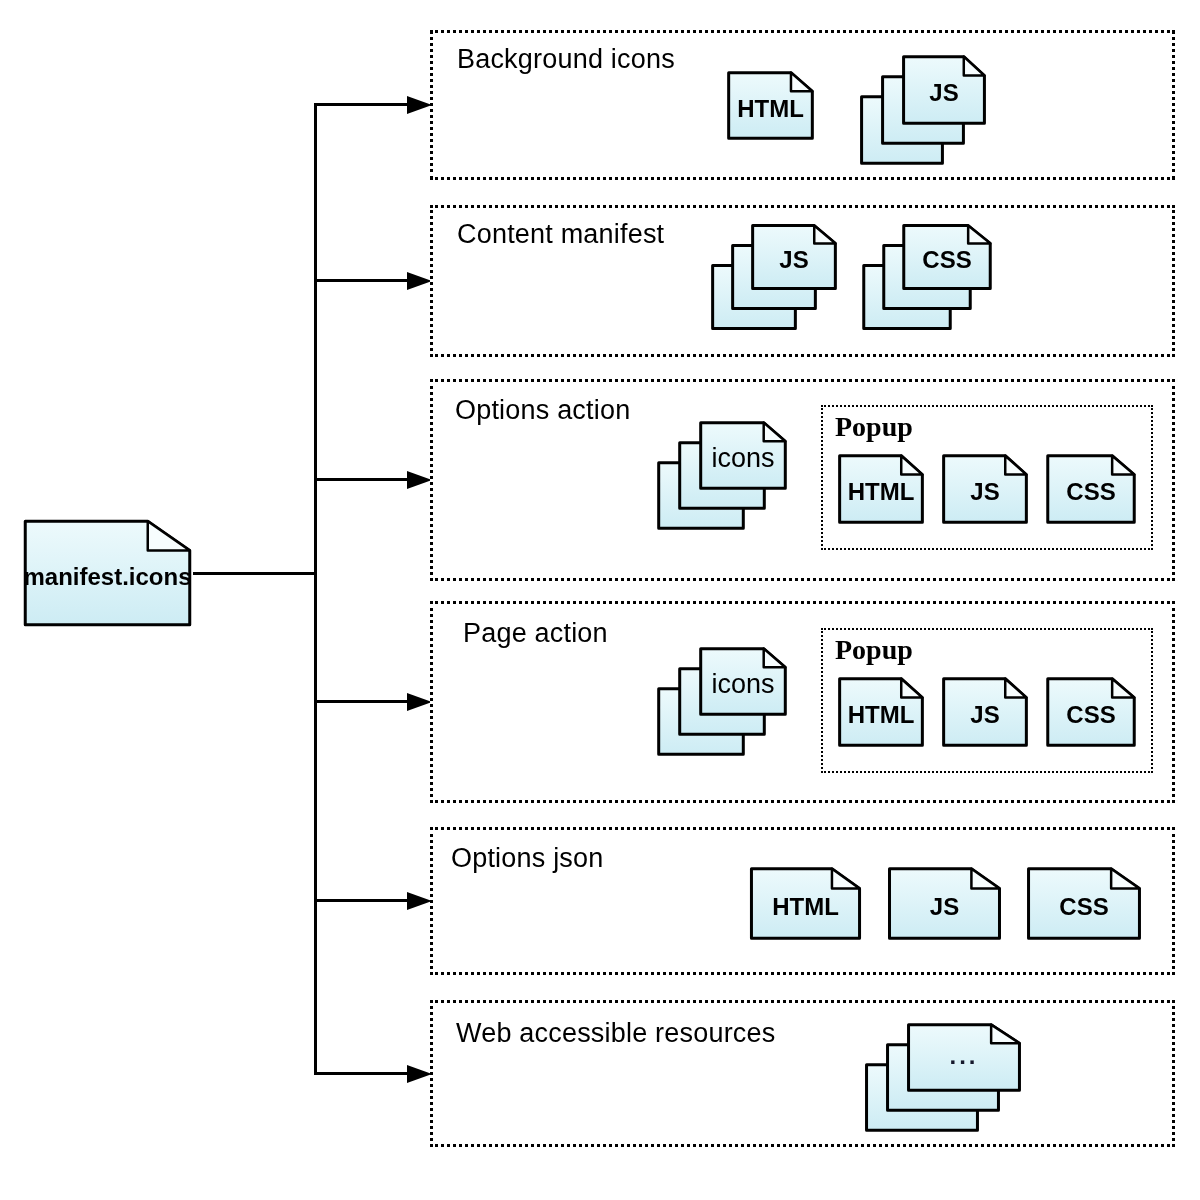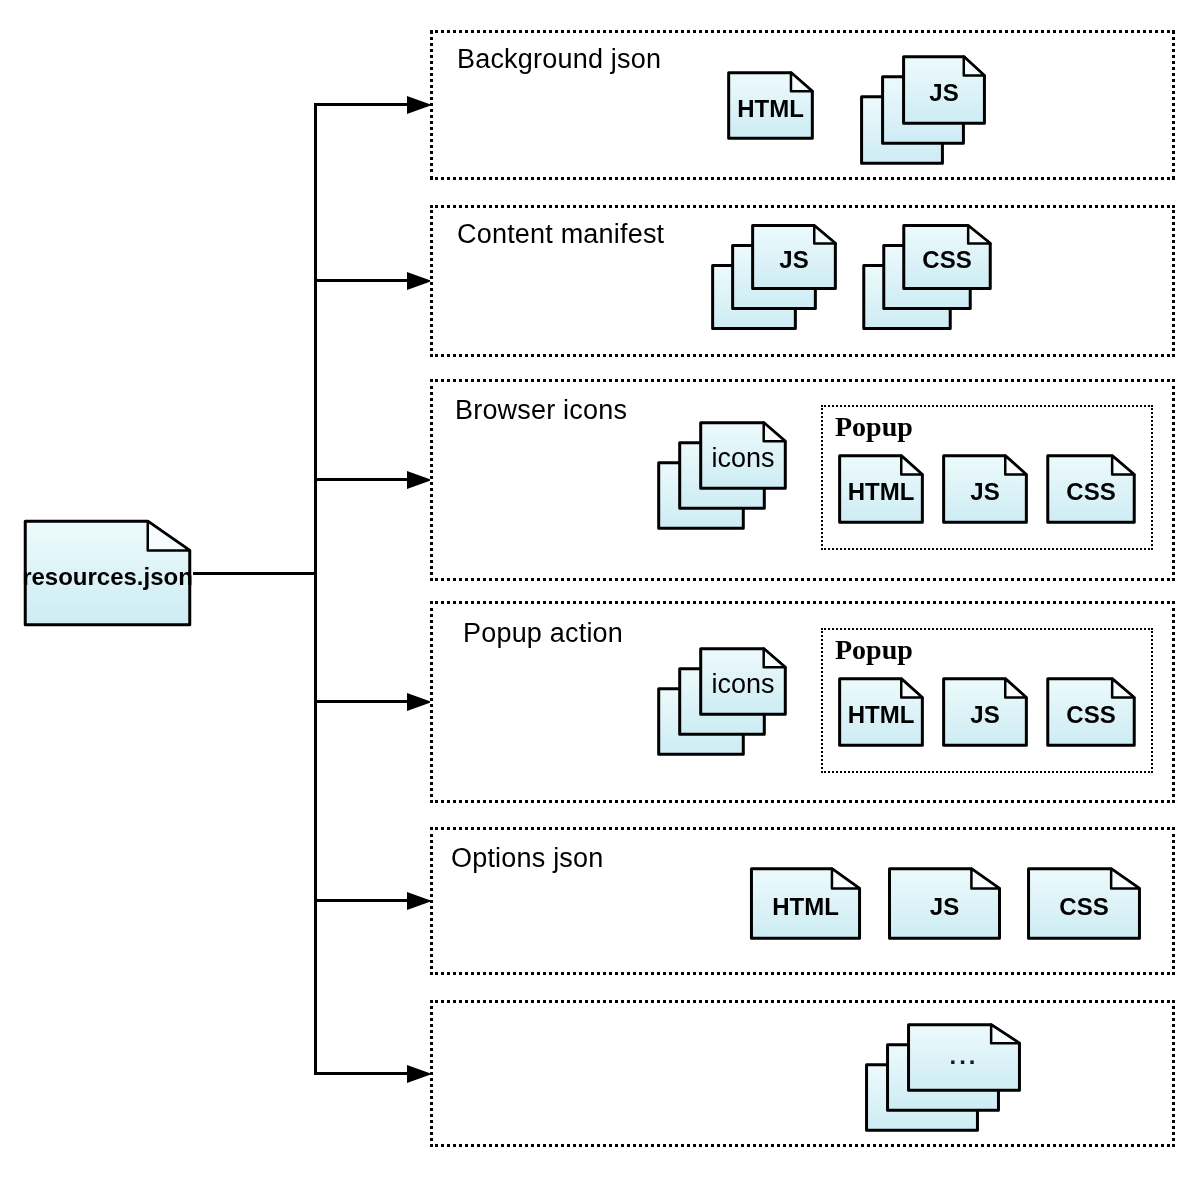--- a/index.html
+++ b/index.html
@@ -69,21 +69,21 @@
           <path d="M73,3 L73,24 L97,24 Z" fill="#f7fdfe" stroke="#000" stroke-width="2.5" stroke-linejoin="round" vector-effect="non-scaling-stroke"></path>
         </symbol>
       </defs>
     </svg>
   </div>
 
   <div class="file" style="left:20px;top:517px;width:175px;height:112px">
     <svg class="fsvg">
         <use href="#fileShape"></use>
       </svg>
-    <span class="manifest-label">resources.json</span>
+    <span class="manifest-label">manifest.icons</span>
   </div>
 
   <div class="hline" style="left:193px;top:572px;width:124px;height:3px"></div>
 
   <div class="vline" style="left:314px;top:103px;width:3px;height:972px"></div>
 
   <div class="hline" style="left:314px;top:103px;width:95px;height:3px"></div>
   <div class="arrowhead" style="left:407px;top:95.5px"></div>
 
   <div class="hline" style="left:314px;top:279px;width:95px;height:3px"></div>
@@ -95,21 +95,21 @@
   <div class="hline" style="left:314px;top:700px;width:95px;height:3px"></div>
   <div class="arrowhead" style="left:407px;top:692.5px"></div>
 
   <div class="hline" style="left:314px;top:899px;width:95px;height:3px"></div>
   <div class="arrowhead" style="left:407px;top:891.5px"></div>
 
   <div class="hline" style="left:314px;top:1072px;width:95px;height:3px"></div>
   <div class="arrowhead" style="left:407px;top:1064.5px"></div>
 
   <div class="section" style="top:30px;height:150px">
-    <span class="section-label">Background json</span>
+    <span class="section-label">Background icons</span>
     <div class="file" style="left:293px;top:37px;width:89px;height:71px">
       <svg class="fsvg">
           <use href="#fileShape"></use>
         </svg>
       <span class="flabel">HTML</span>
     </div>
     <div class="stack" style="left:426px;top:21px;width:128px;height:112px">
       <div class="file" style="left:0;top:40px;width:86px;height:72px">
         <svg class="fsvg">
             <use href="#fileShape"></use>
@@ -163,21 +163,21 @@
       <div class="file" style="left:40px;top:0;width:92px;height:68px">
         <svg class="fsvg">
             <use href="#fileShape"></use>
           </svg>
         <span class="flabel">CSS</span>
       </div>
     </div>
   </div>
 
   <div class="section" style="top:379px;height:202px">
-    <span class="section-label" style="left:22px;top:14px">Browser icons</span>
+    <span class="section-label" style="left:22px;top:14px">Options action</span>
     <div class="stack" style="left:223px;top:38px;width:132px;height:111px">
       <div class="file" style="left:0;top:40px;width:90px;height:71px">
         <svg class="fsvg">
             <use href="#fileShape"></use>
           </svg>
         </div>
       <div class="file" style="left:21px;top:20px;width:90px;height:71px">
         <svg class="fsvg">
             <use href="#fileShape"></use>
           </svg>
@@ -206,21 +206,21 @@
       <div class="file" style="left:222px;top:46px;width:92px;height:72px">
         <svg class="fsvg">
             <use href="#fileShape"></use>
           </svg>
         <span class="flabel">CSS</span>
       </div>
     </div>
   </div>
 
   <div class="section" style="top:601px;height:202px">
-    <span class="section-label" style="left:30px;top:15px">Popup action</span>
+    <span class="section-label" style="left:30px;top:15px">Page action</span>
     <div class="stack" style="left:223px;top:42px;width:132px;height:111px">
       <div class="file" style="left:0;top:40px;width:90px;height:71px">
         <svg class="fsvg">
             <use href="#fileShape"></use>
           </svg>
         </div>
       <div class="file" style="left:21px;top:20px;width:90px;height:71px">
         <svg class="fsvg">
             <use href="#fileShape"></use>
           </svg>
@@ -271,20 +271,21 @@
     </div>
     <div class="file" style="left:592px;top:36px;width:118px;height:75px">
       <svg class="fsvg">
           <use href="#fileShape"></use>
         </svg>
       <span class="flabel">CSS</span>
     </div>
   </div>
 
   <div class="section" style="top:1000px;height:147px">
+    <span class="section-label" style="left:23px;top:16px">Web accessible resources</span>
     <div class="stack" style="left:430px;top:19px;width:160px;height:111px">
       <div class="file" style="left:0;top:40px;width:118px;height:71px">
         <svg class="fsvg">
             <use href="#fileShape"></use>
           </svg>
         </div>
       <div class="file" style="left:21px;top:20px;width:118px;height:71px">
         <svg class="fsvg">
             <use href="#fileShape"></use>
           </svg>

